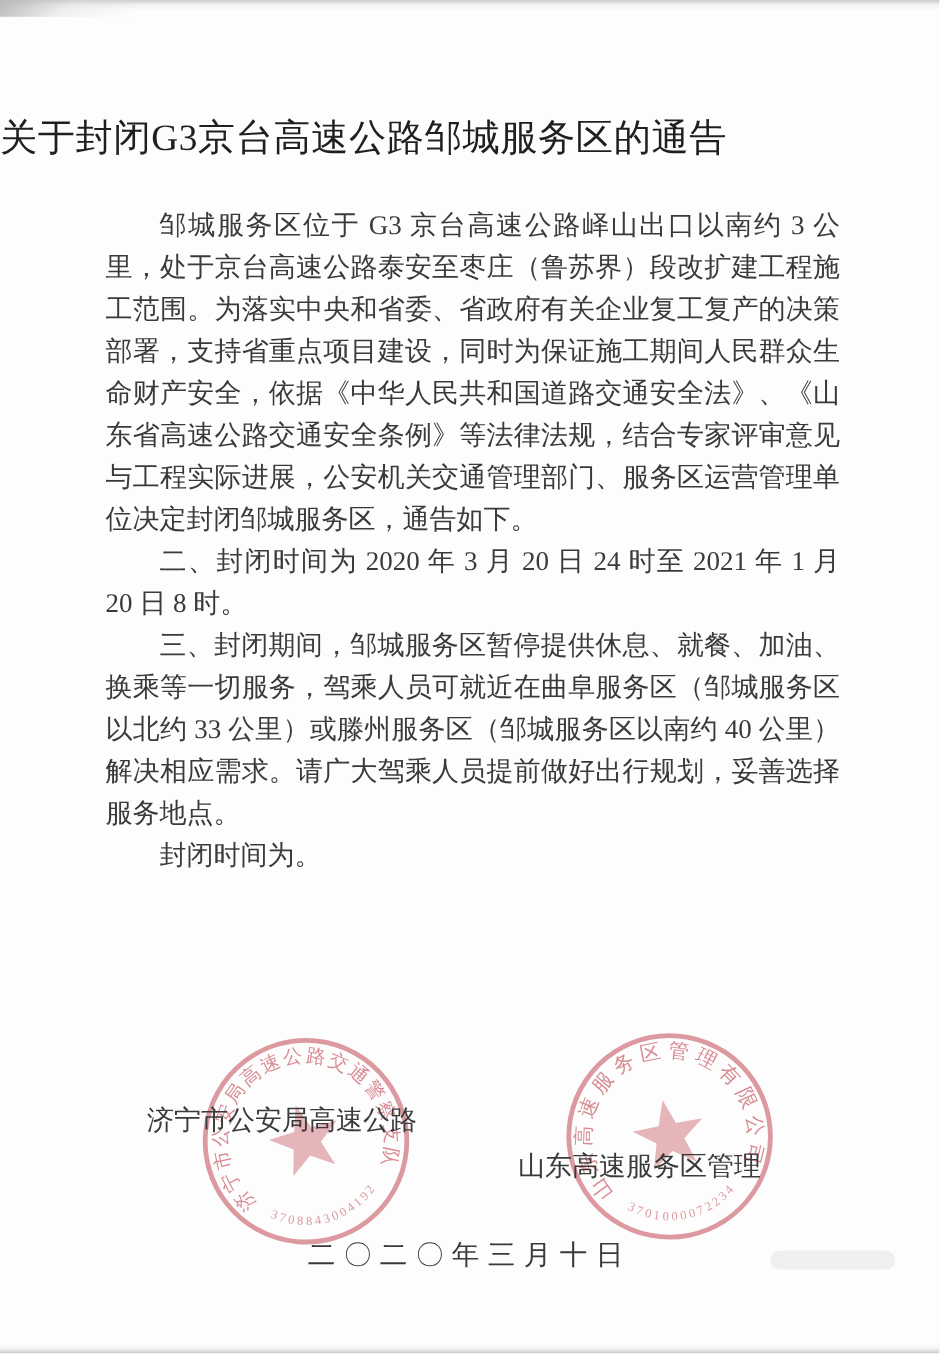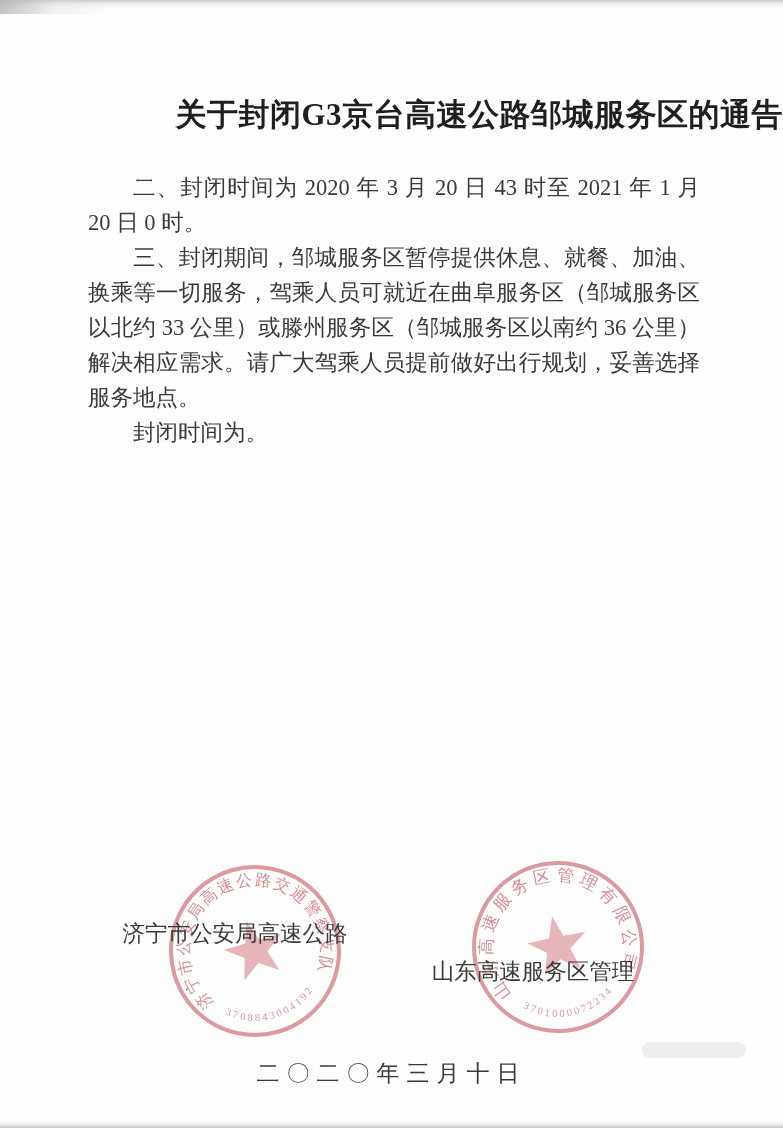--- a/index.html
+++ b/index.html
@@ -28,36 +28,36 @@
     position:absolute;bottom:0;left:0;right:0;height:7px;z-index:1;
     background:linear-gradient(0deg,#c8c8c8 0%,rgba(226,226,226,.45) 55%,rgba(255,255,255,0) 100%);
   }
   .scan-smudge{
     position:absolute;left:642px;top:1042px;width:104px;height:16px;z-index:1;
     background:#e8e8e8;border-radius:8px;opacity:.65;
   }
   
   .title{
     position:absolute;top:94px;left:0;right:0;z-index:2;
-    text-align:right;font-size:31px;font-weight:700;letter-spacing:.5px;color:var(--title);
+    text-align:left;font-size:31px;font-weight:400;letter-spacing:.5px;color:var(--title);
   }
   .body-text{
     position:absolute;top:170px;left:88px;width:612px;z-index:2;
     font-size:22.5px;line-height:35px;text-align:justify;color:var(--text);
   }
   .body-text p{margin:0;text-indent:2em;}
   .sig{
     position:absolute;z-index:4;text-align:center;
     font-size:22.5px;line-height:40px;color:var(--text);
   }
   .sig-left{top:914px;left:110px;width:250px;}
   .sig-right{top:952px;left:408px;width:250px;}
   .date{
     position:absolute;top:1030px;left:0;right:0;z-index:2;
-    text-align:center;font-size:23px;letter-spacing:7px;color:var(--text);margin-top:28px;
+    text-align:center;font-size:23px;letter-spacing:7px;color:var(--text);
   }
   .stamp{
     position:absolute;width:180px;height:180px;z-index:3;
     color:var(--stamp-red);mix-blend-mode:multiply;opacity:.85;
   }
   .stamp svg{width:100%;height:100%;display:block;}
   .stamp-left{left:165px;top:861px;transform:rotate(-16deg);}
   .stamp-right{left:468px;top:857px;transform:rotate(-11deg);}
 </style>
 </head>
@@ -67,22 +67,23 @@
 
   <div class="edge-top"></div>
   <div class="edge-top-corner"></div>
   <div class="edge-bottom"></div>
   <div class="scan-smudge"></div>
 
   <div class="title"></div>
   <div class="title">关于封闭G3京台高速公路邹城服务区的通告</div>
 
   <div class="body-text">
-    <p>二、封闭时间为 2020 年 3 月 20 日 43 时至 2021 年 1 月 20 日 0 时。</p>
-    <p>三、封闭期间，邹城服务区暂停提供休息、就餐、加油、换乘等一切服务，驾乘人员可就近在曲阜服务区（邹城服务区以北约 33 公里）或滕州服务区（邹城服务区以南约 36 公里）解决相应需求。请广大驾乘人员提前做好出行规划，妥善选择服务地点。</p>
+    <p>邹城服务区位于 G3 京台高速公路峄山出口以南约 3 公里，处于京台高速公路泰安至枣庄（鲁苏界）段改扩建工程施工范围。为落实中央和省委、省政府有关企业复工复产的决策部署，支持省重点项目建设，同时为保证施工期间人民群众生命财产安全，依据《中华人民共和国道路交通安全法》、《山东省高速公路交通安全条例》等法律法规，结合专家评审意见与工程实际进展，公安机关交通管理部门、服务区运营管理单位决定封闭邹城服务区，通告如下。</p>
+    <p>二、封闭时间为 2020 年 3 月 20 日 24 时至 2021 年 1 月 20 日 8 时。</p>
+    <p>三、封闭期间，邹城服务区暂停提供休息、就餐、加油、换乘等一切服务，驾乘人员可就近在曲阜服务区（邹城服务区以北约 33 公里）或滕州服务区（邹城服务区以南约 40 公里）解决相应需求。请广大驾乘人员提前做好出行规划，妥善选择服务地点。</p>
     <p>封闭时间为。</p>
   </div>
 
   <div class="stamp stamp-left">
     <svg viewBox="0 0 180 180">
       <defs>
         <path id="arcL" d="M 39.4 132.4 A 66 66 0 1 1 140.6 132.4"></path>
         <path id="numL" d="M 36.4 135 A 70 70 0 0 0 143.6 135"></path>
       </defs>
       <circle cx="90" cy="90" r="84" fill="none" stroke="currentColor" stroke-width="4" opacity="0.7"></circle>

